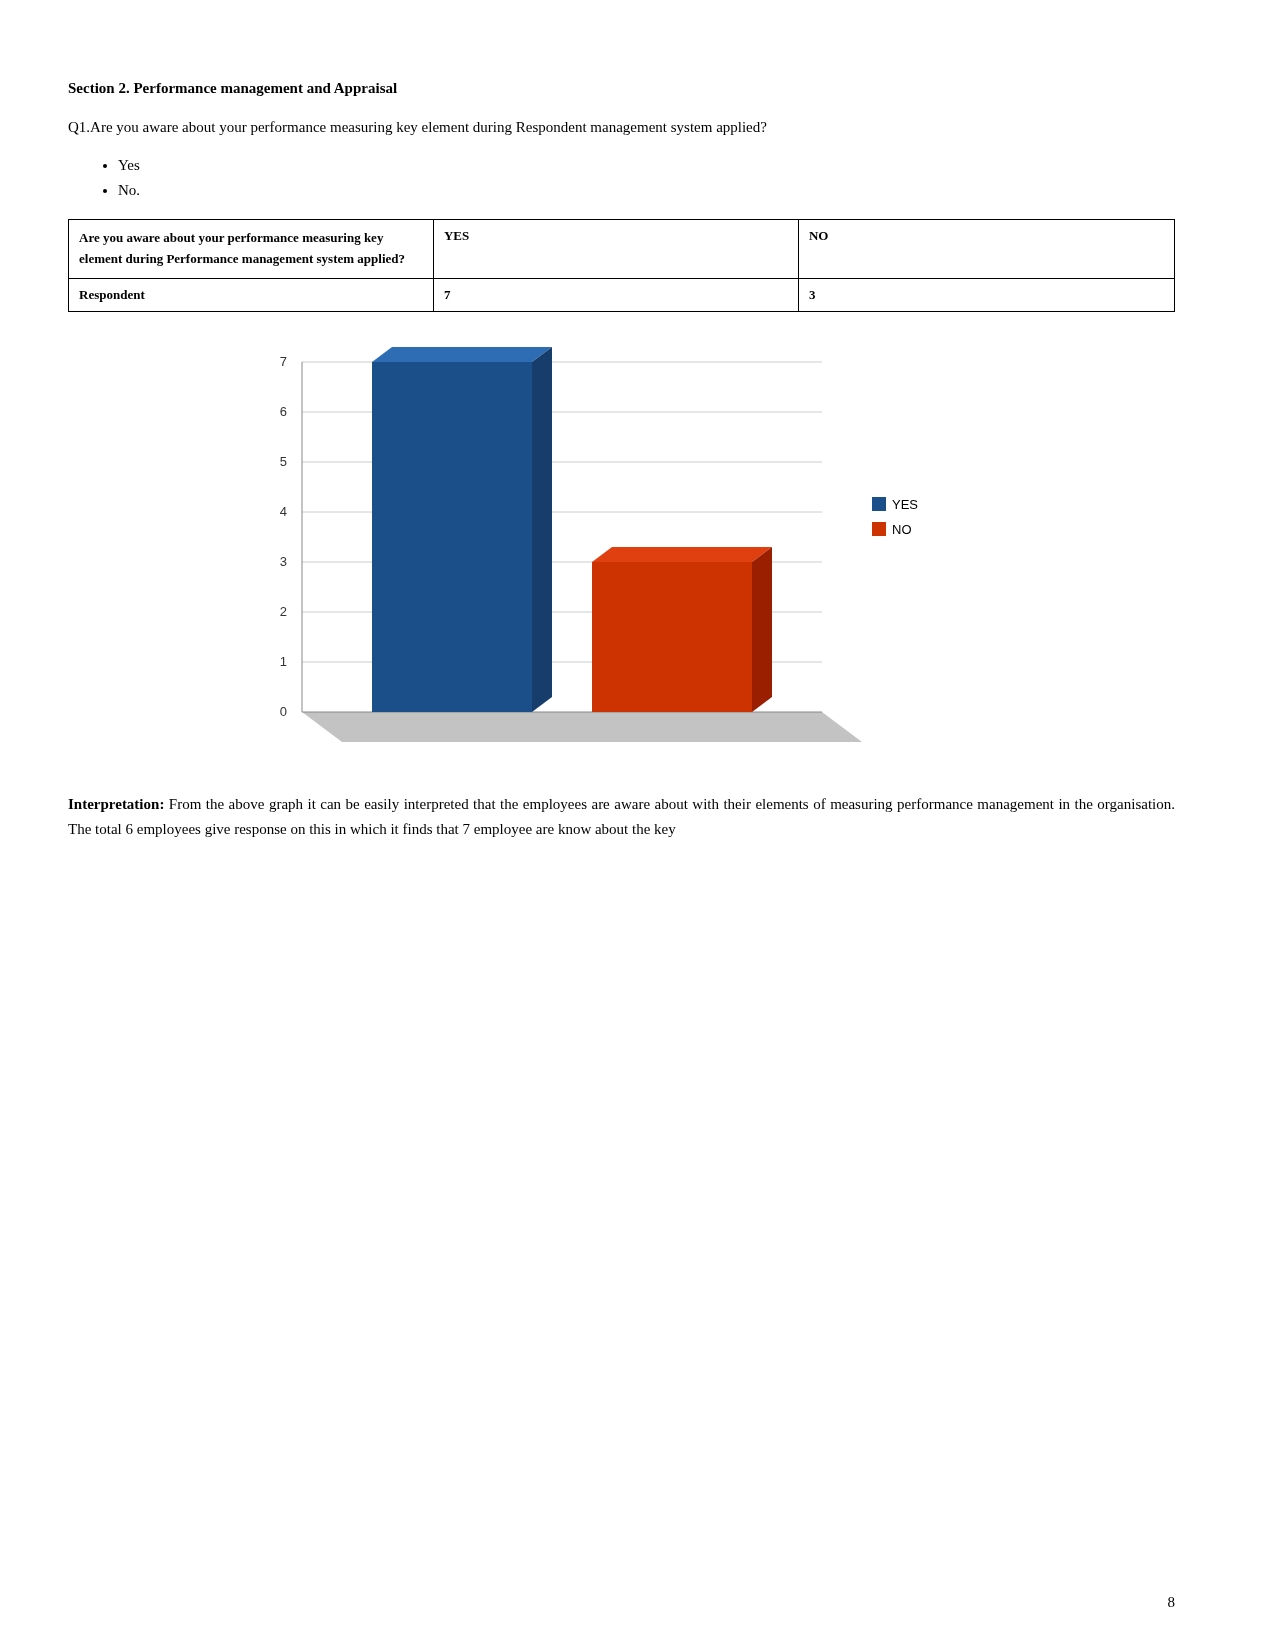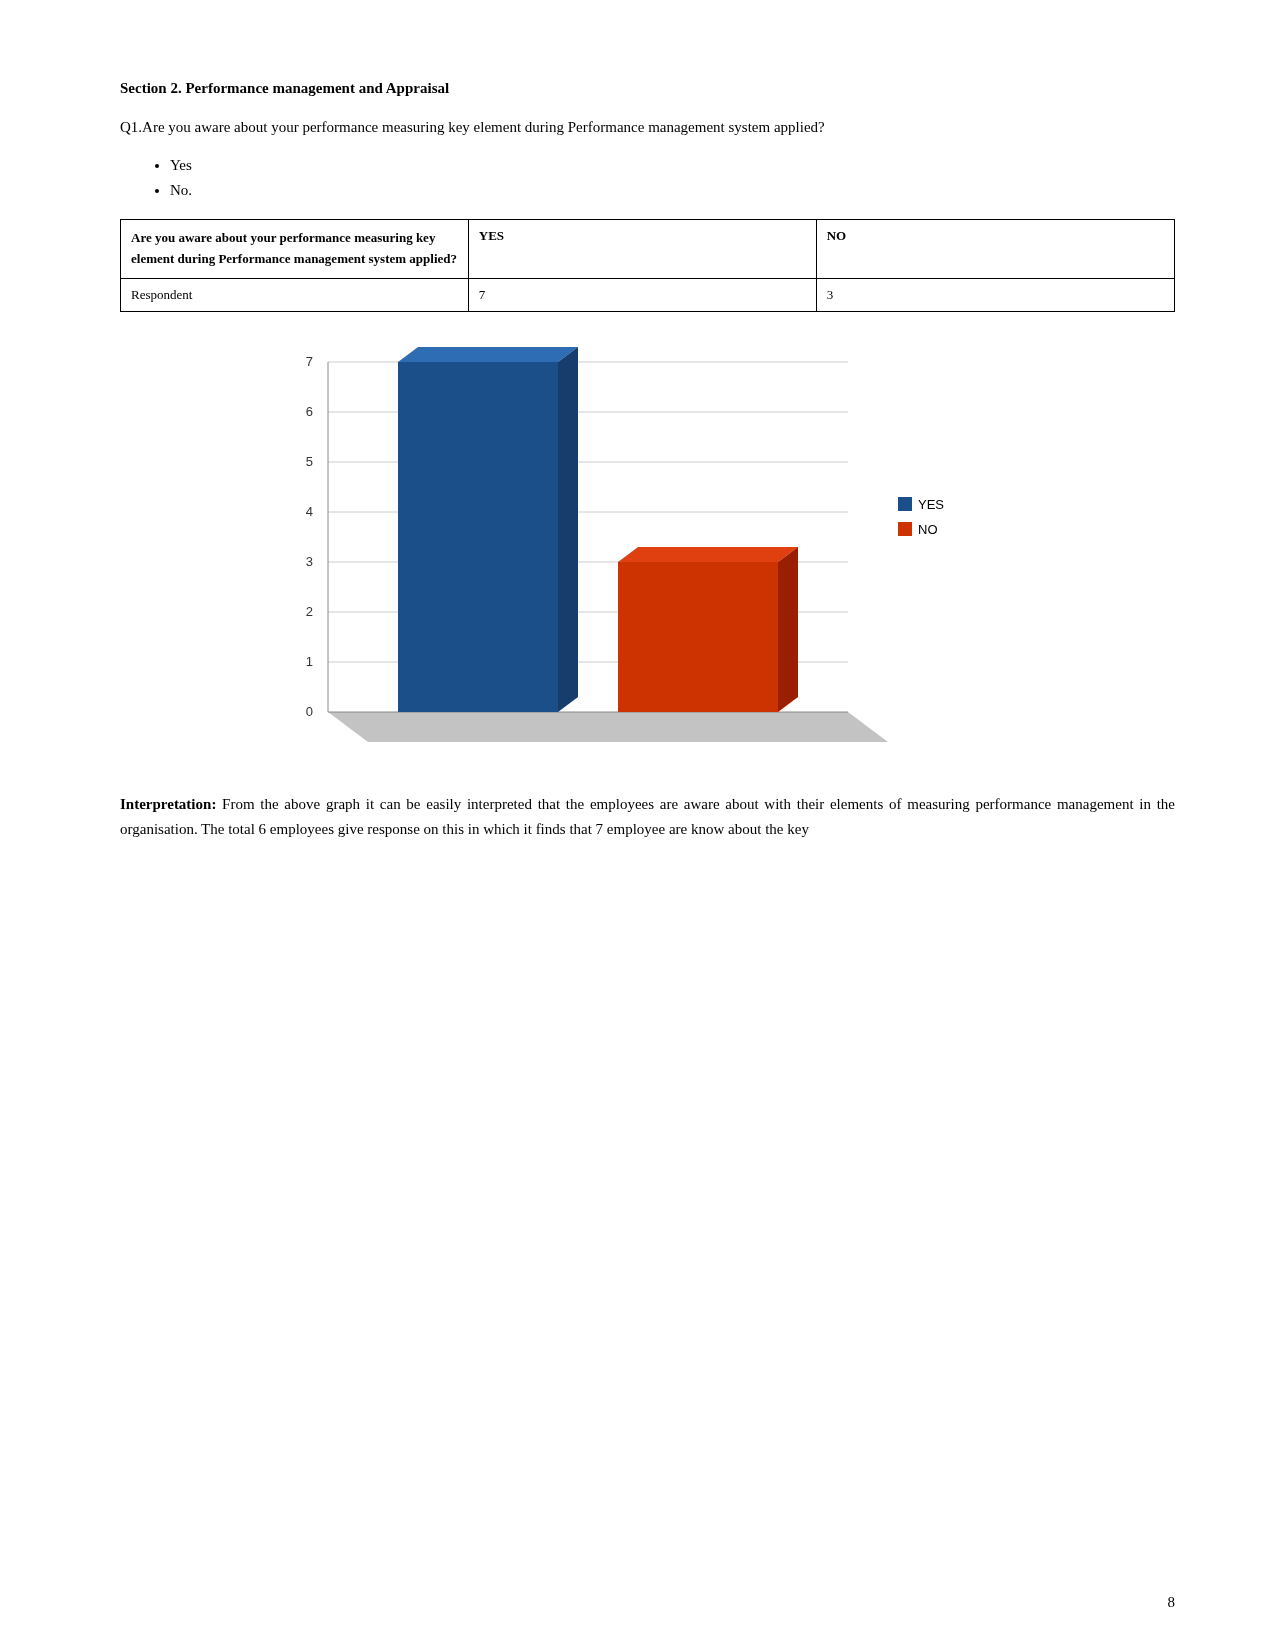--- a/index.html
+++ b/index.html
@@ -7,21 +7,21 @@
       background: #ffffff;
       font-family: "Times New Roman", Times, serif;
       font-size: 15px;
       color: #000;
       width: 1275px;
       min-height: 1651px;
     }
     .page {
       width: 1275px;
       min-height: 1651px;
-      padding: 80px 100px 80px 120px;
+      padding: 80px 100px 80px 68px;
       position: relative;
     }
     .section-heading {
       font-weight: bold;
       font-size: 15px;
       margin-bottom: 18px;
     }
     .question-text {
       text-align: justify;
       margin-bottom: 18px;
@@ -55,21 +55,21 @@
     }
     .data-table .yes-cell {
       font-weight: bold;
       width: 33%;
     }
     .data-table .no-cell {
       font-weight: bold;
       width: 34%;
     }
     .data-table .label-cell {
-      font-weight: normal;
+      font-weight: bold;
     }
     
     .chart-container {
       margin: 20px 0 30px 0;
       display: flex;
       justify-content: center;
     }
     .chart-wrapper {
       position: relative;
       width: 760px;
@@ -99,21 +99,21 @@
     }
   </style>
 </head>
 <body>
 
 <div class="page">
 
   <div class="section-heading">Section 2. Performance management and Appraisal</div>
 
   <div class="question-text">
-    <span>Q1.Are  you  aware  about  your  performance  measuring  key  element  during  Performance management system applied?</span>
+    <span>Q1.Are  you  aware  about  your  performance  measuring  key  element  during  Respondent management system applied?</span>
   </div>
 
   <ul class="bullet-list">
     <li>Yes</li>
     <li>No.</li>
   </ul>
 
   <table class="data-table">
     <tbody>
         <tr>

